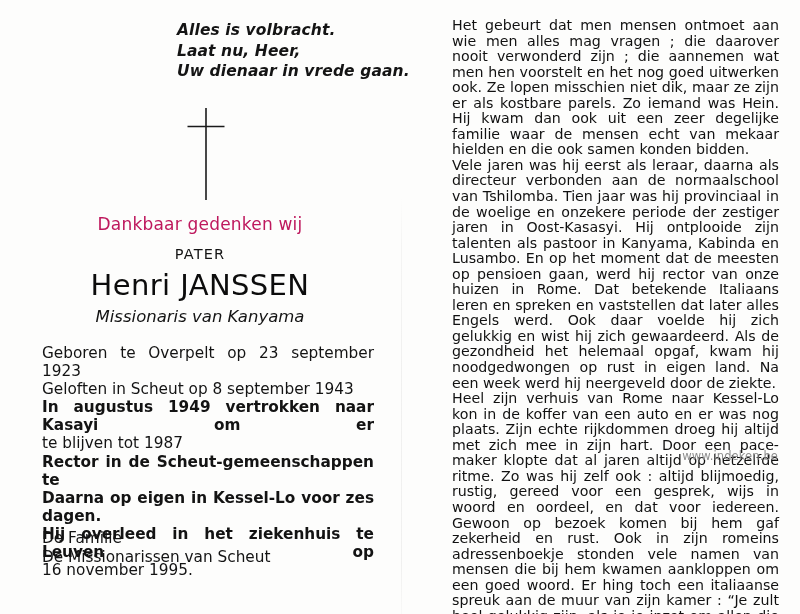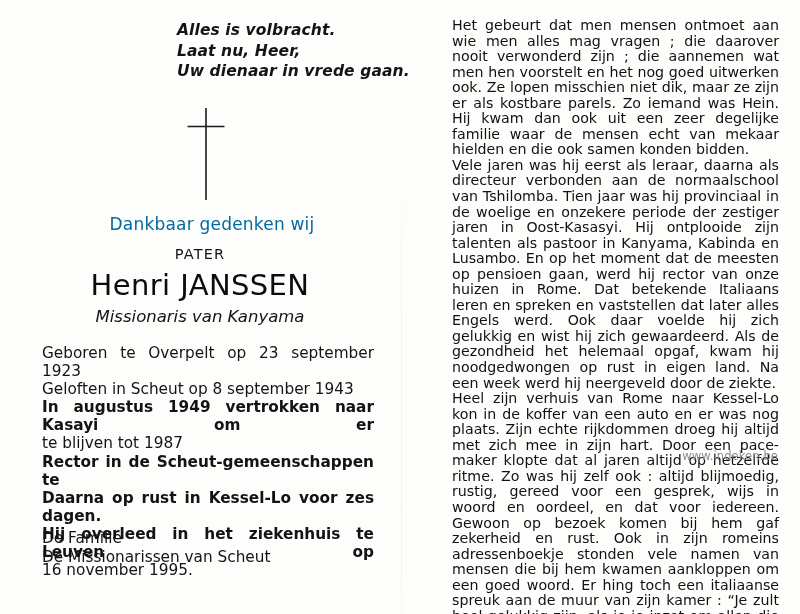--- a/index.html
+++ b/index.html
@@ -67,22 +67,21 @@
   }
 
   #thanks-line {
     position: absolute;
     left: 0;
     top: 214px;
     width: 400px;
     text-align: center;
     font-size: 17px;
     letter-spacing: 0.2px;
-    color: #0369a1;
-    padding-left: 12px;
+    color: #be185d;
   }
   #pater-line {
     position: absolute;
     left: 0;
     top: 246px;
     width: 400px;
     text-align: center;
     font-size: 14.5px;
     letter-spacing: 1.2px;
     color: #141414;
@@ -201,21 +200,21 @@
     </div>
 
     <div id="order-line">Missionaris van Kanyama</div>
 
     <div id="bio-block">
       <span class="bio-line">Geboren te Overpelt op 23 september 1923</span>
       <span class="bio-line">Geloften in Scheut op 8 september 1943</span>
       <span class="bio-line justified">In augustus 1949 vertrokken naar Kasayi om er</span>
       <span class="bio-line">te blijven tot 1987</span>
       <span class="bio-line justified">Rector in de Scheut-gemeenschappen te</span>
-      <span class="bio-line justified">Daarna op rust in Kessel-Lo voor zes dagen.</span>
+      <span class="bio-line justified">Daarna op eigen in Kessel-Lo voor zes dagen.</span>
       <span class="bio-line justified">Hij overleed in het ziekenhuis te Leuven op</span>
       <span class="bio-line">16 november 1995.</span>
     </div>
 
     <div id="closing-block">
       <div>De Familie</div>
       <div>De Missionarissen van Scheut</div>
     </div>
 
   </div>

